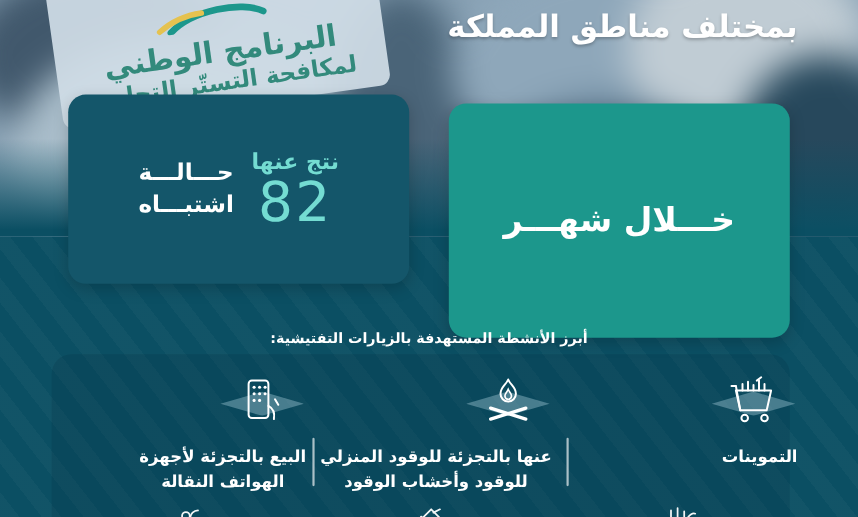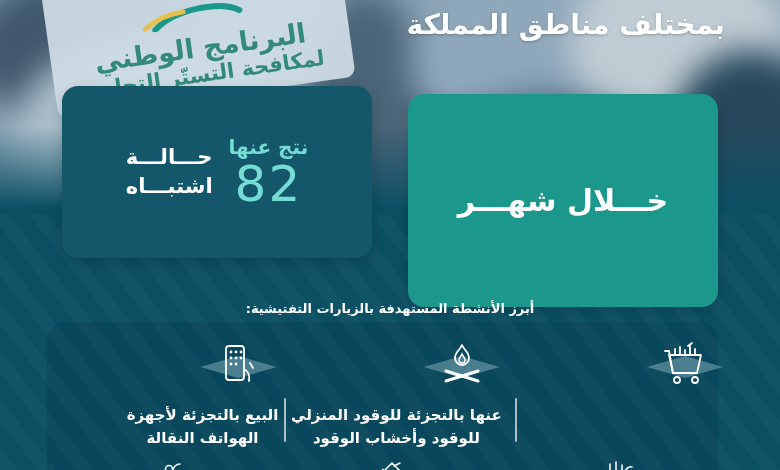--- a/index.html
+++ b/index.html
@@ -142,20 +142,23 @@
       <div class="icon-wrap">
         <div class="diamond"></div>
         <svg width="52" height="48" viewBox="0 0 52 48" fill="none">
           <path d="M10 14 H42 L38 32 H14 Z" stroke="#fff" stroke-width="1.8" stroke-linejoin="round"></path>
           <path d="M6 10 H10 L14 32" stroke="#fff" stroke-width="1.8" stroke-linecap="round"></path>
           <circle cx="18" cy="39" r="3" stroke="#fff" stroke-width="1.8"></circle>
           <circle cx="36" cy="39" r="3" stroke="#fff" stroke-width="1.8"></circle>
           <path d="M16 14 V8 M21 14 V6 M26 14 V9 M31 14 V5 M36 14 V8" stroke="#fff" stroke-width="1.8" stroke-linecap="round"></path>
           <path d="M29 5 l4 -3" stroke="#fff" stroke-width="1.8" stroke-linecap="round"></path>
         </svg>
+      </div>
+      <div class="activity-label">
+        <div>التموينات</div>
       </div>
     </div>
 
     <div class="activity">
       <div class="icon-wrap">
         <div class="diamond"></div>
         <svg width="52" height="48" viewBox="0 0 52 48" fill="none">
           <path d="M26 4 c2 5 7 7 7 13 a7 7 0 0 1 -14 0 c0 -6 5 -8 7 -13 z" stroke="#fff" stroke-width="1.8" stroke-linejoin="round"></path>
           <path d="M26 13 c1 2.5 3 3.5 3 6 a3 3 0 0 1 -6 0 c0 -2.5 2 -3.5 3 -6 z" stroke="#fff" stroke-width="1.5"></path>
           <path d="M10 30 L42 40" stroke="#fff" stroke-width="3" stroke-linecap="round"></path>

